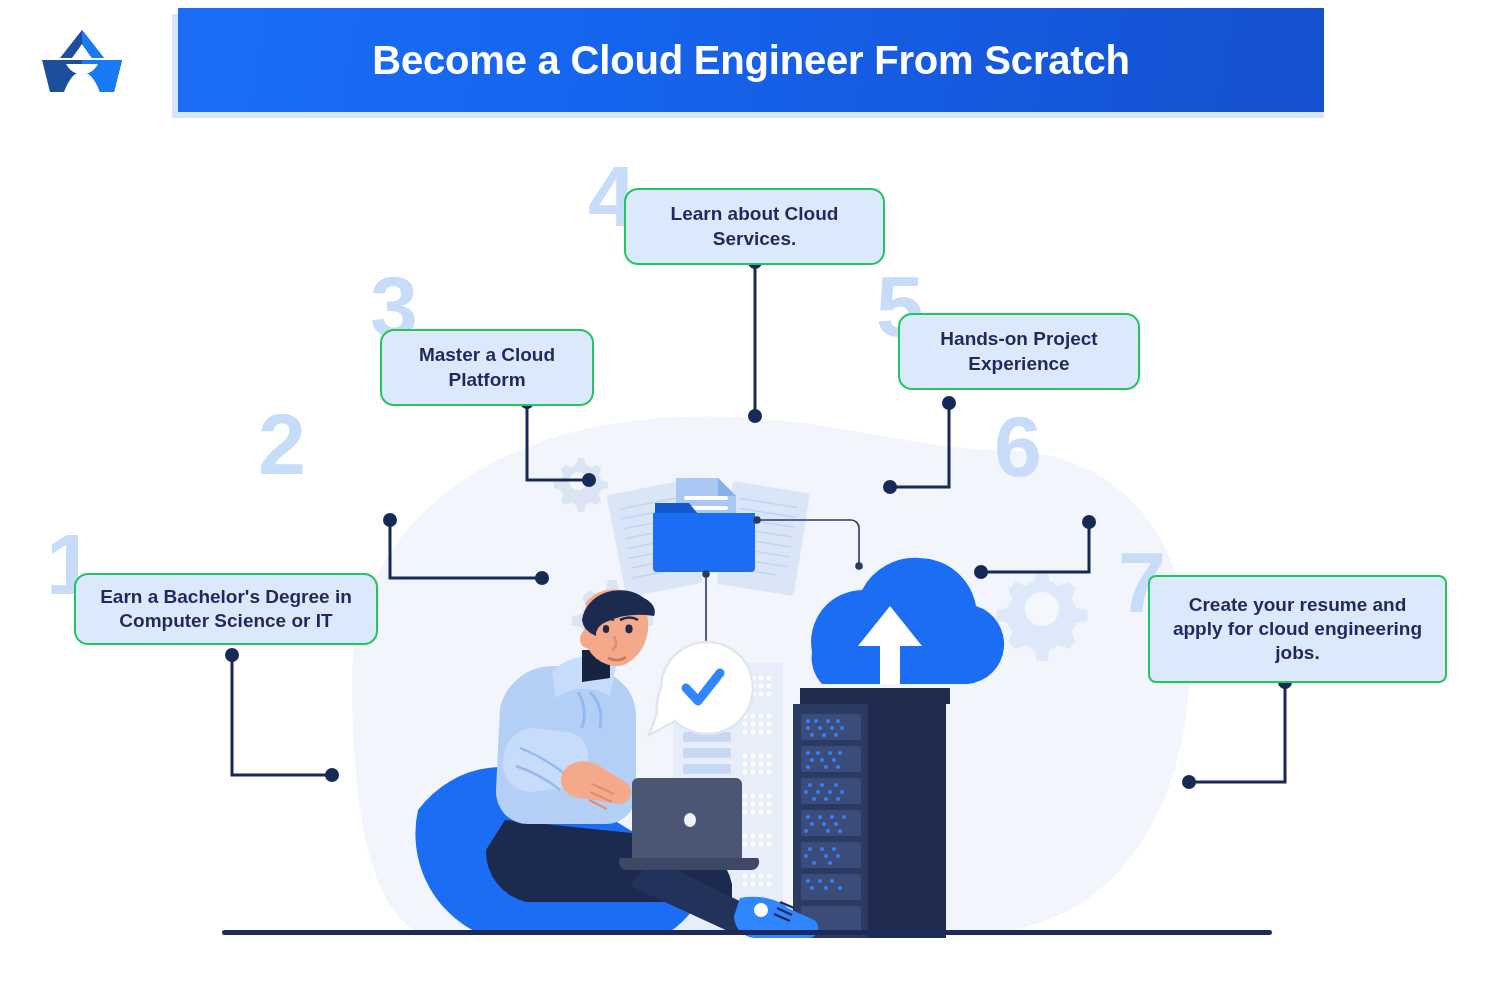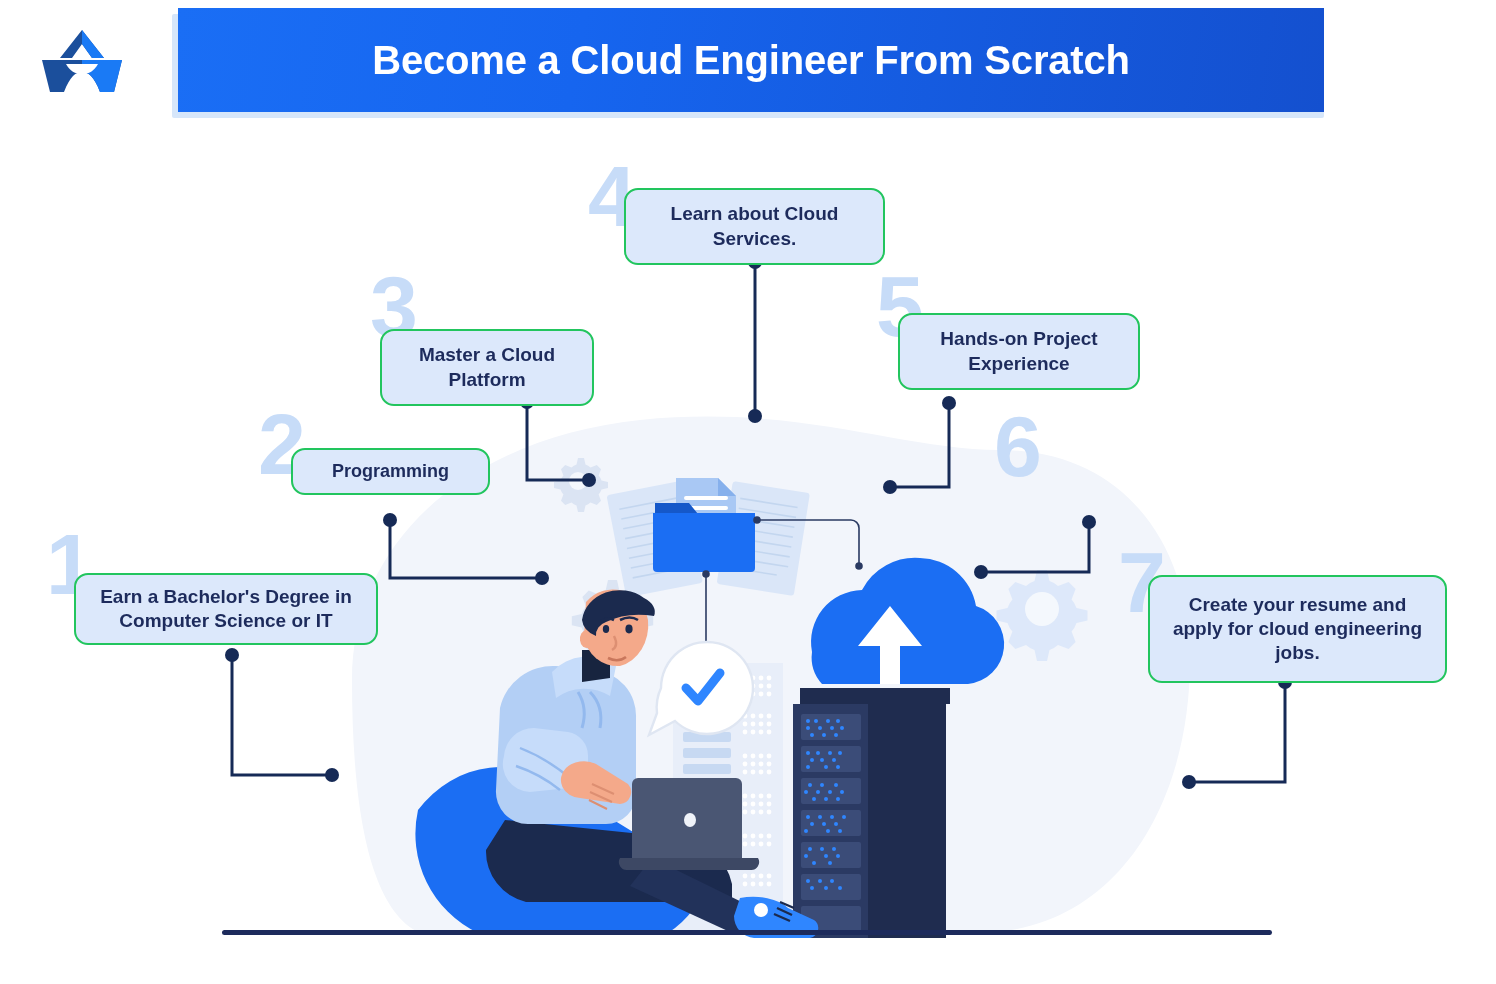--- a/index.html
+++ b/index.html
@@ -385,39 +385,36 @@
         <circle cx="1189" cy="662" r="7"></circle>
     </g>
   </svg>
 
   <div class="num" style="left:46px;top:530px;">1</div>
   <div class="box" style="left:74px;top:573px;width:304px;height:72px;">
     <span>Earn a Bachelor's Degree in Computer Science or IT</span>
   </div>
 
   <div class="num" style="left:258px;top:410px;">2</div>
-  <div class="box small" style="left:291px;top:448px;width:199px;height:47px;">
-    <span>Programming</span>
-  </div>
 
   <div class="num" style="left:370px;top:272px;">3</div>
   <div class="box" style="left:380px;top:313px;width:214px;height:77px;margin-top:16px;">
     <span>Master a Cloud Platform</span>
   </div>
 
   <div class="num" style="left:588px;top:162px;">4</div>
   <div class="box" style="left:624px;top:188px;width:261px;height:77px;">
     <span>Learn about Cloud Services.</span>
   </div>
 
   <div class="num" style="left:876px;top:272px;">5</div>
   <div class="box" style="left:898px;top:313px;width:242px;height:77px;">
     <span>Hands-on Project Experience</span>
   </div>
 
   <div class="num" style="left:994px;top:412px;">6</div>
 
   <div class="num" style="left:1118px;top:548px;">7</div>
-  <div class="box" style="left:1148px;top:575px;width:299px;height:108px;">
+  <div class="box" style="left:1148px;top:575px;width:299px;height:108px;border-radius:8px;">
     <span>Create your resume and apply for cloud engineering jobs.</span>
   </div>
 
 </div>
 
 </body></html>

